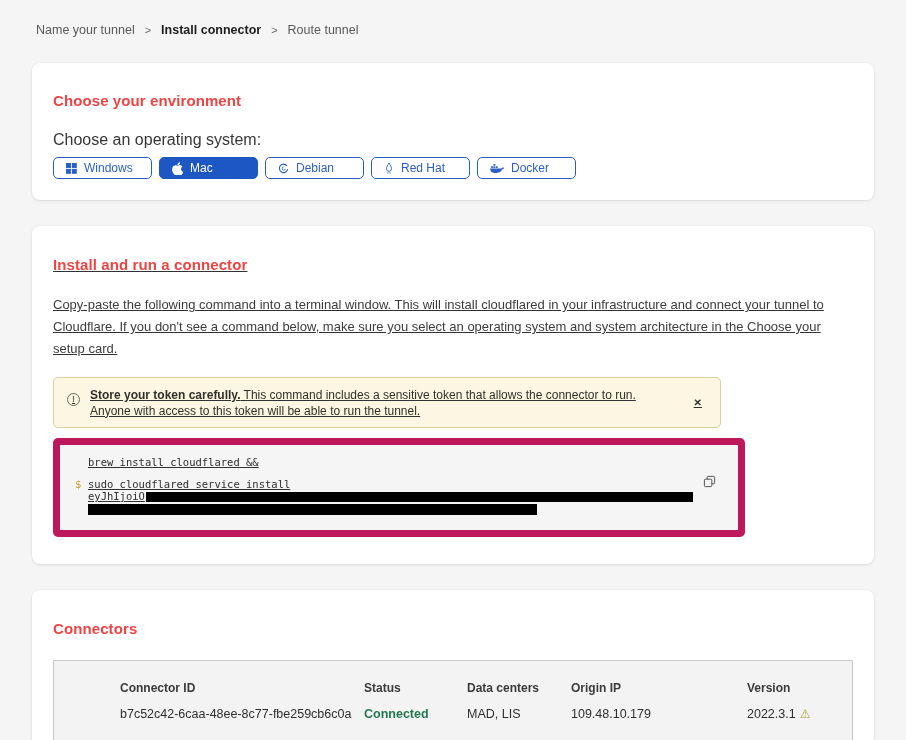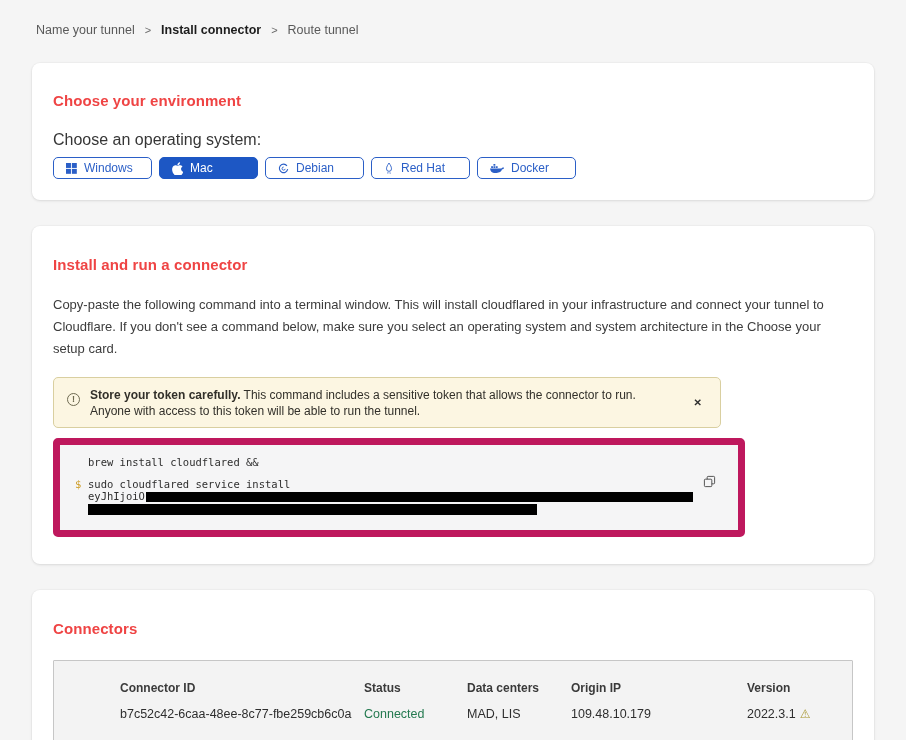--- a/index.html
+++ b/index.html
@@ -56,21 +56,21 @@
     display: inline-flex;
     align-items: center;
     gap: 7px;
     cursor: pointer;
     padding: 0 12px;
   }
   .os-btn.selected { background: #1d57c4; border-color: #1d57c4; color: #ffffff; }
   .os-btn svg { display: block; }
 
   
-  .card.install { padding: 30px 29px 27px 21px; }
+  .card.install { padding: 30px 29px 27px 21px; text-decoration: underline; }
   .install p.desc {
     margin-top: 21px;
     font-size: 13px;
     line-height: 22px;
     color: #3c3c3c;
   }
   .banner {
     margin-top: 17px;
     width: 668px;
     background: #fcf6e2;
@@ -147,21 +147,21 @@
     border: 1px solid #c6c6c6;
     border-radius: 1px;
     padding: 20px 10px 19px 66px;
     display: grid;
     grid-template-columns: 244px 103px 104px 176px auto;
     row-gap: 12px;
     font-size: 12px;
   }
   .conn-table .th { font-weight: bold; color: #3a3a3a; font-size: 12px; }
   .conn-table .td { color: #2e2e2e; font-size: 12.5px; }
-  .td.status { color: #23794f; }
+  .td.status { color: #23794f; font-weight: bold; }
   .td .warn-tri { color: #a7952e; font-size: 12px; margin-left: 4px; }
 </style>
 </head>
 <body>
 
 <div class="page">
 
   <div class="breadcrumb">
     <span class="crumb">Name your tunnel</span>
     <span class="sep">&gt;</span>

